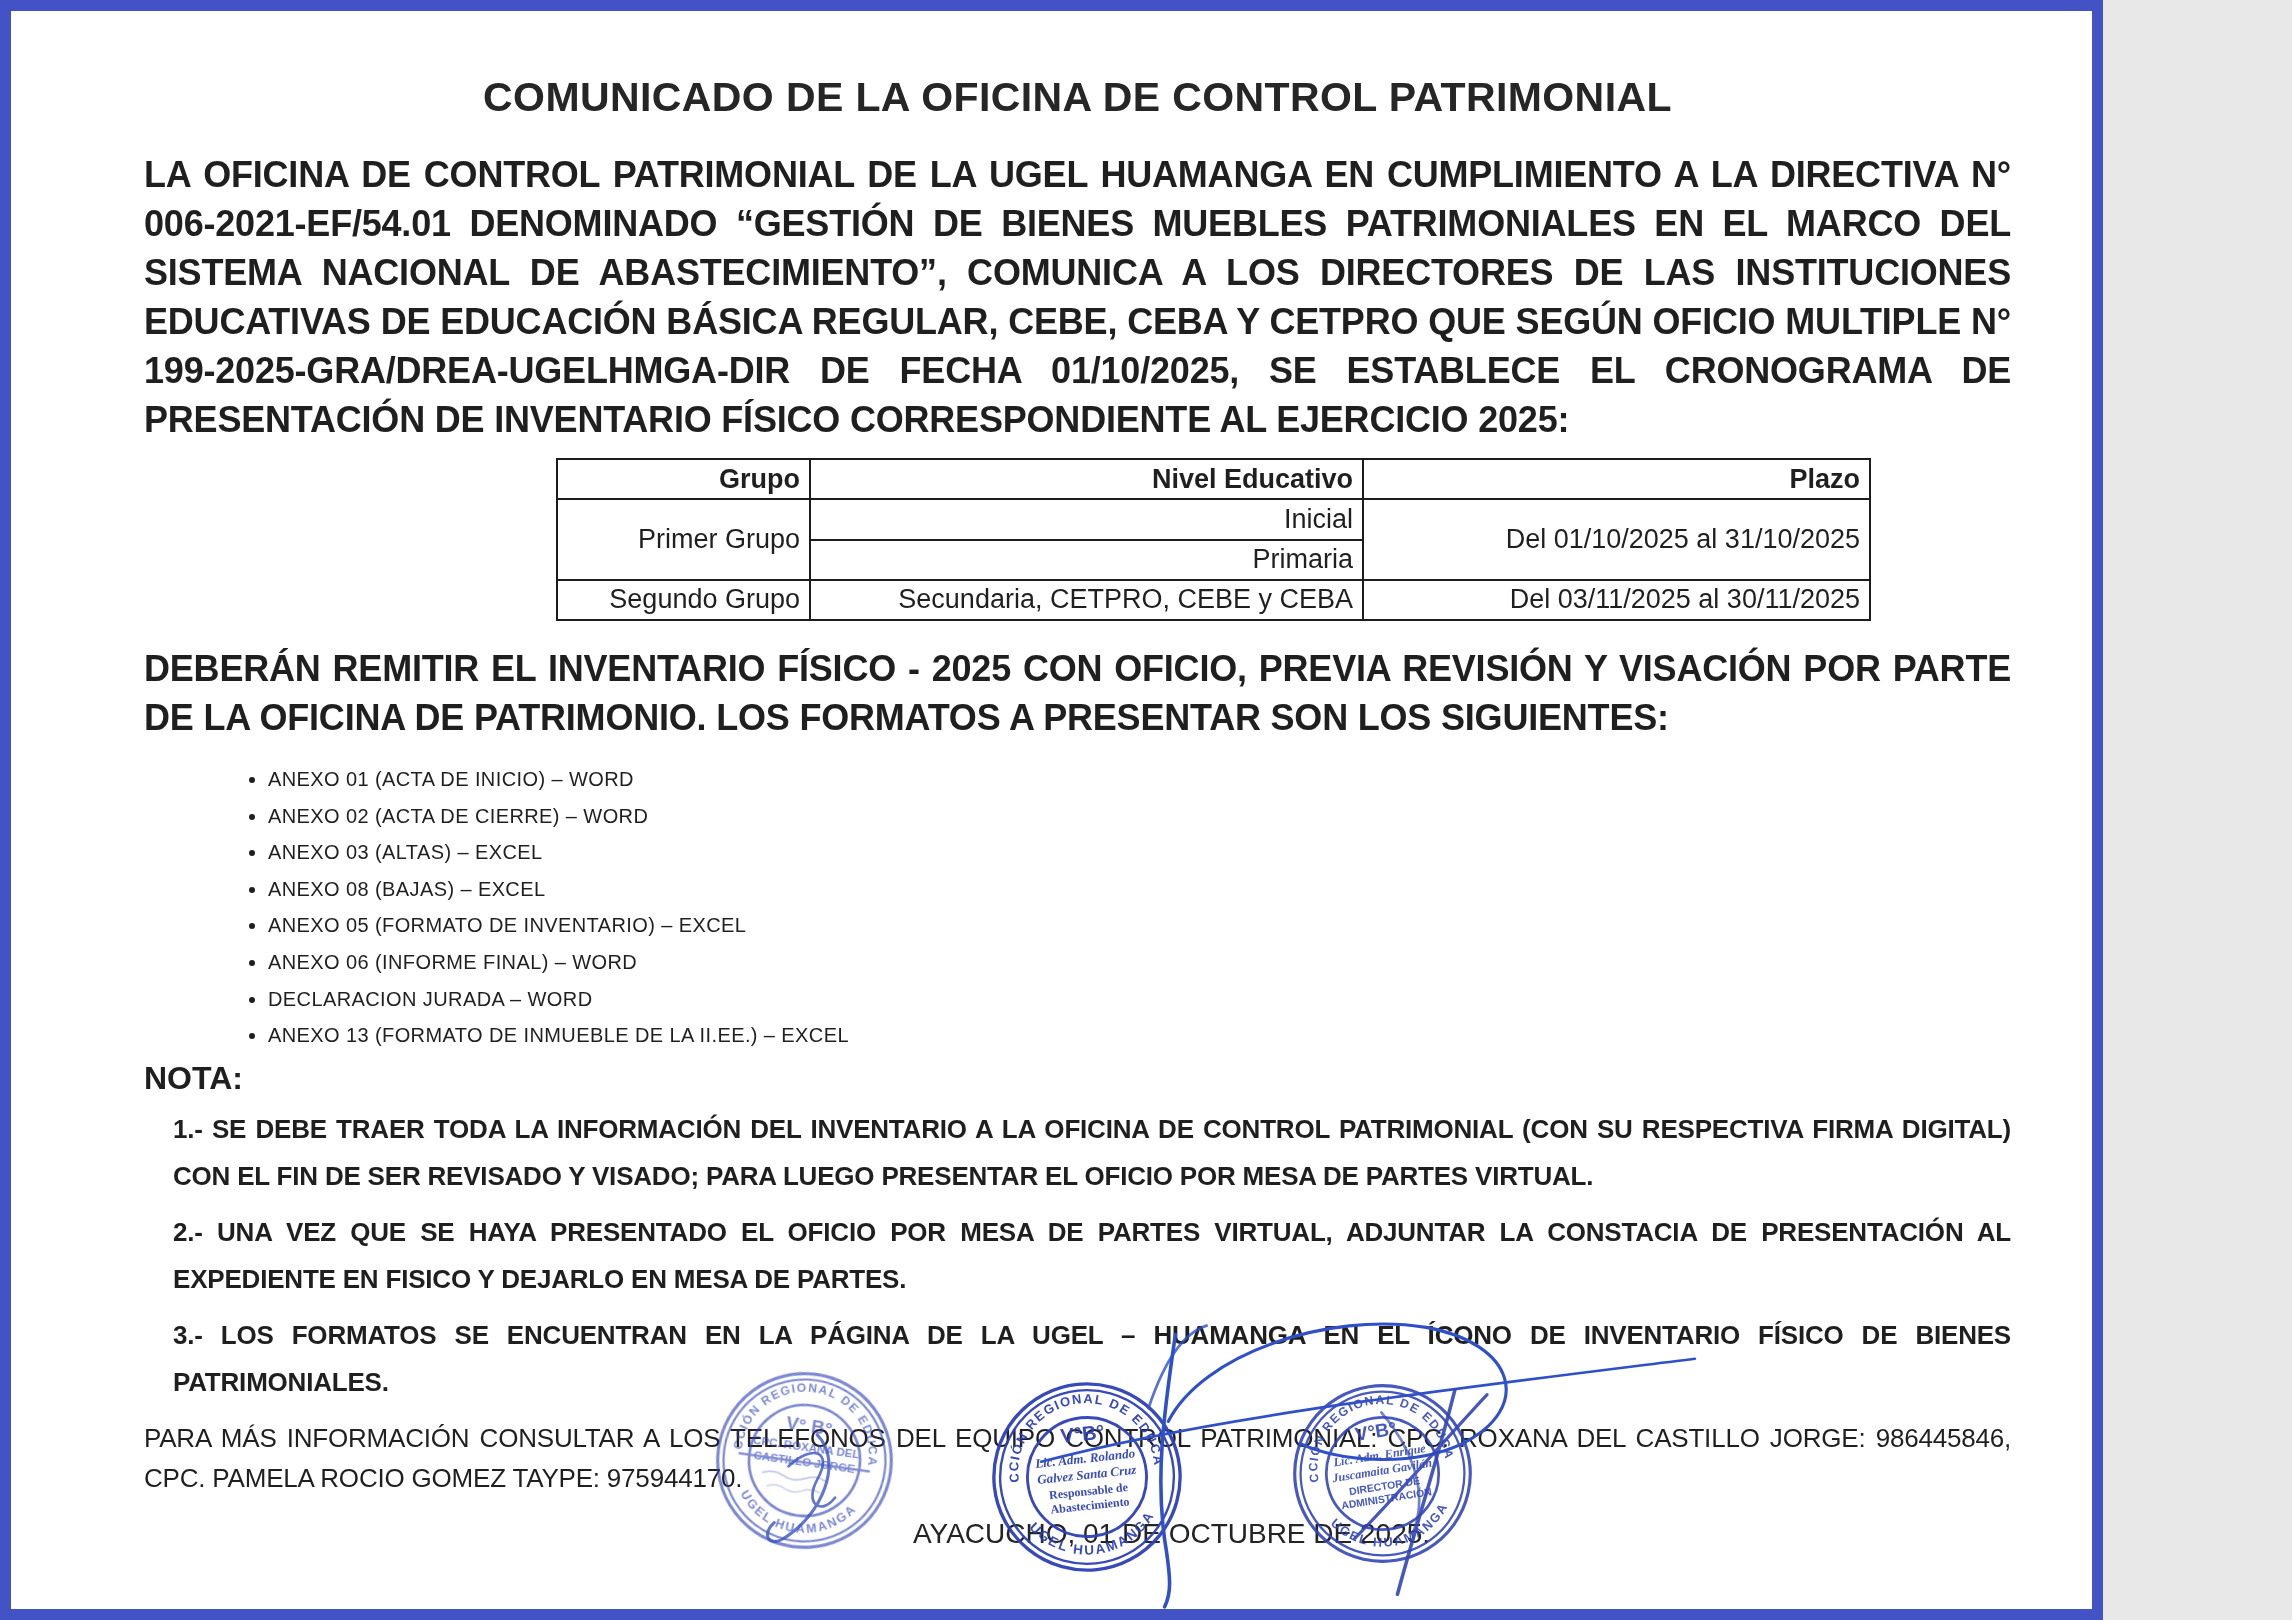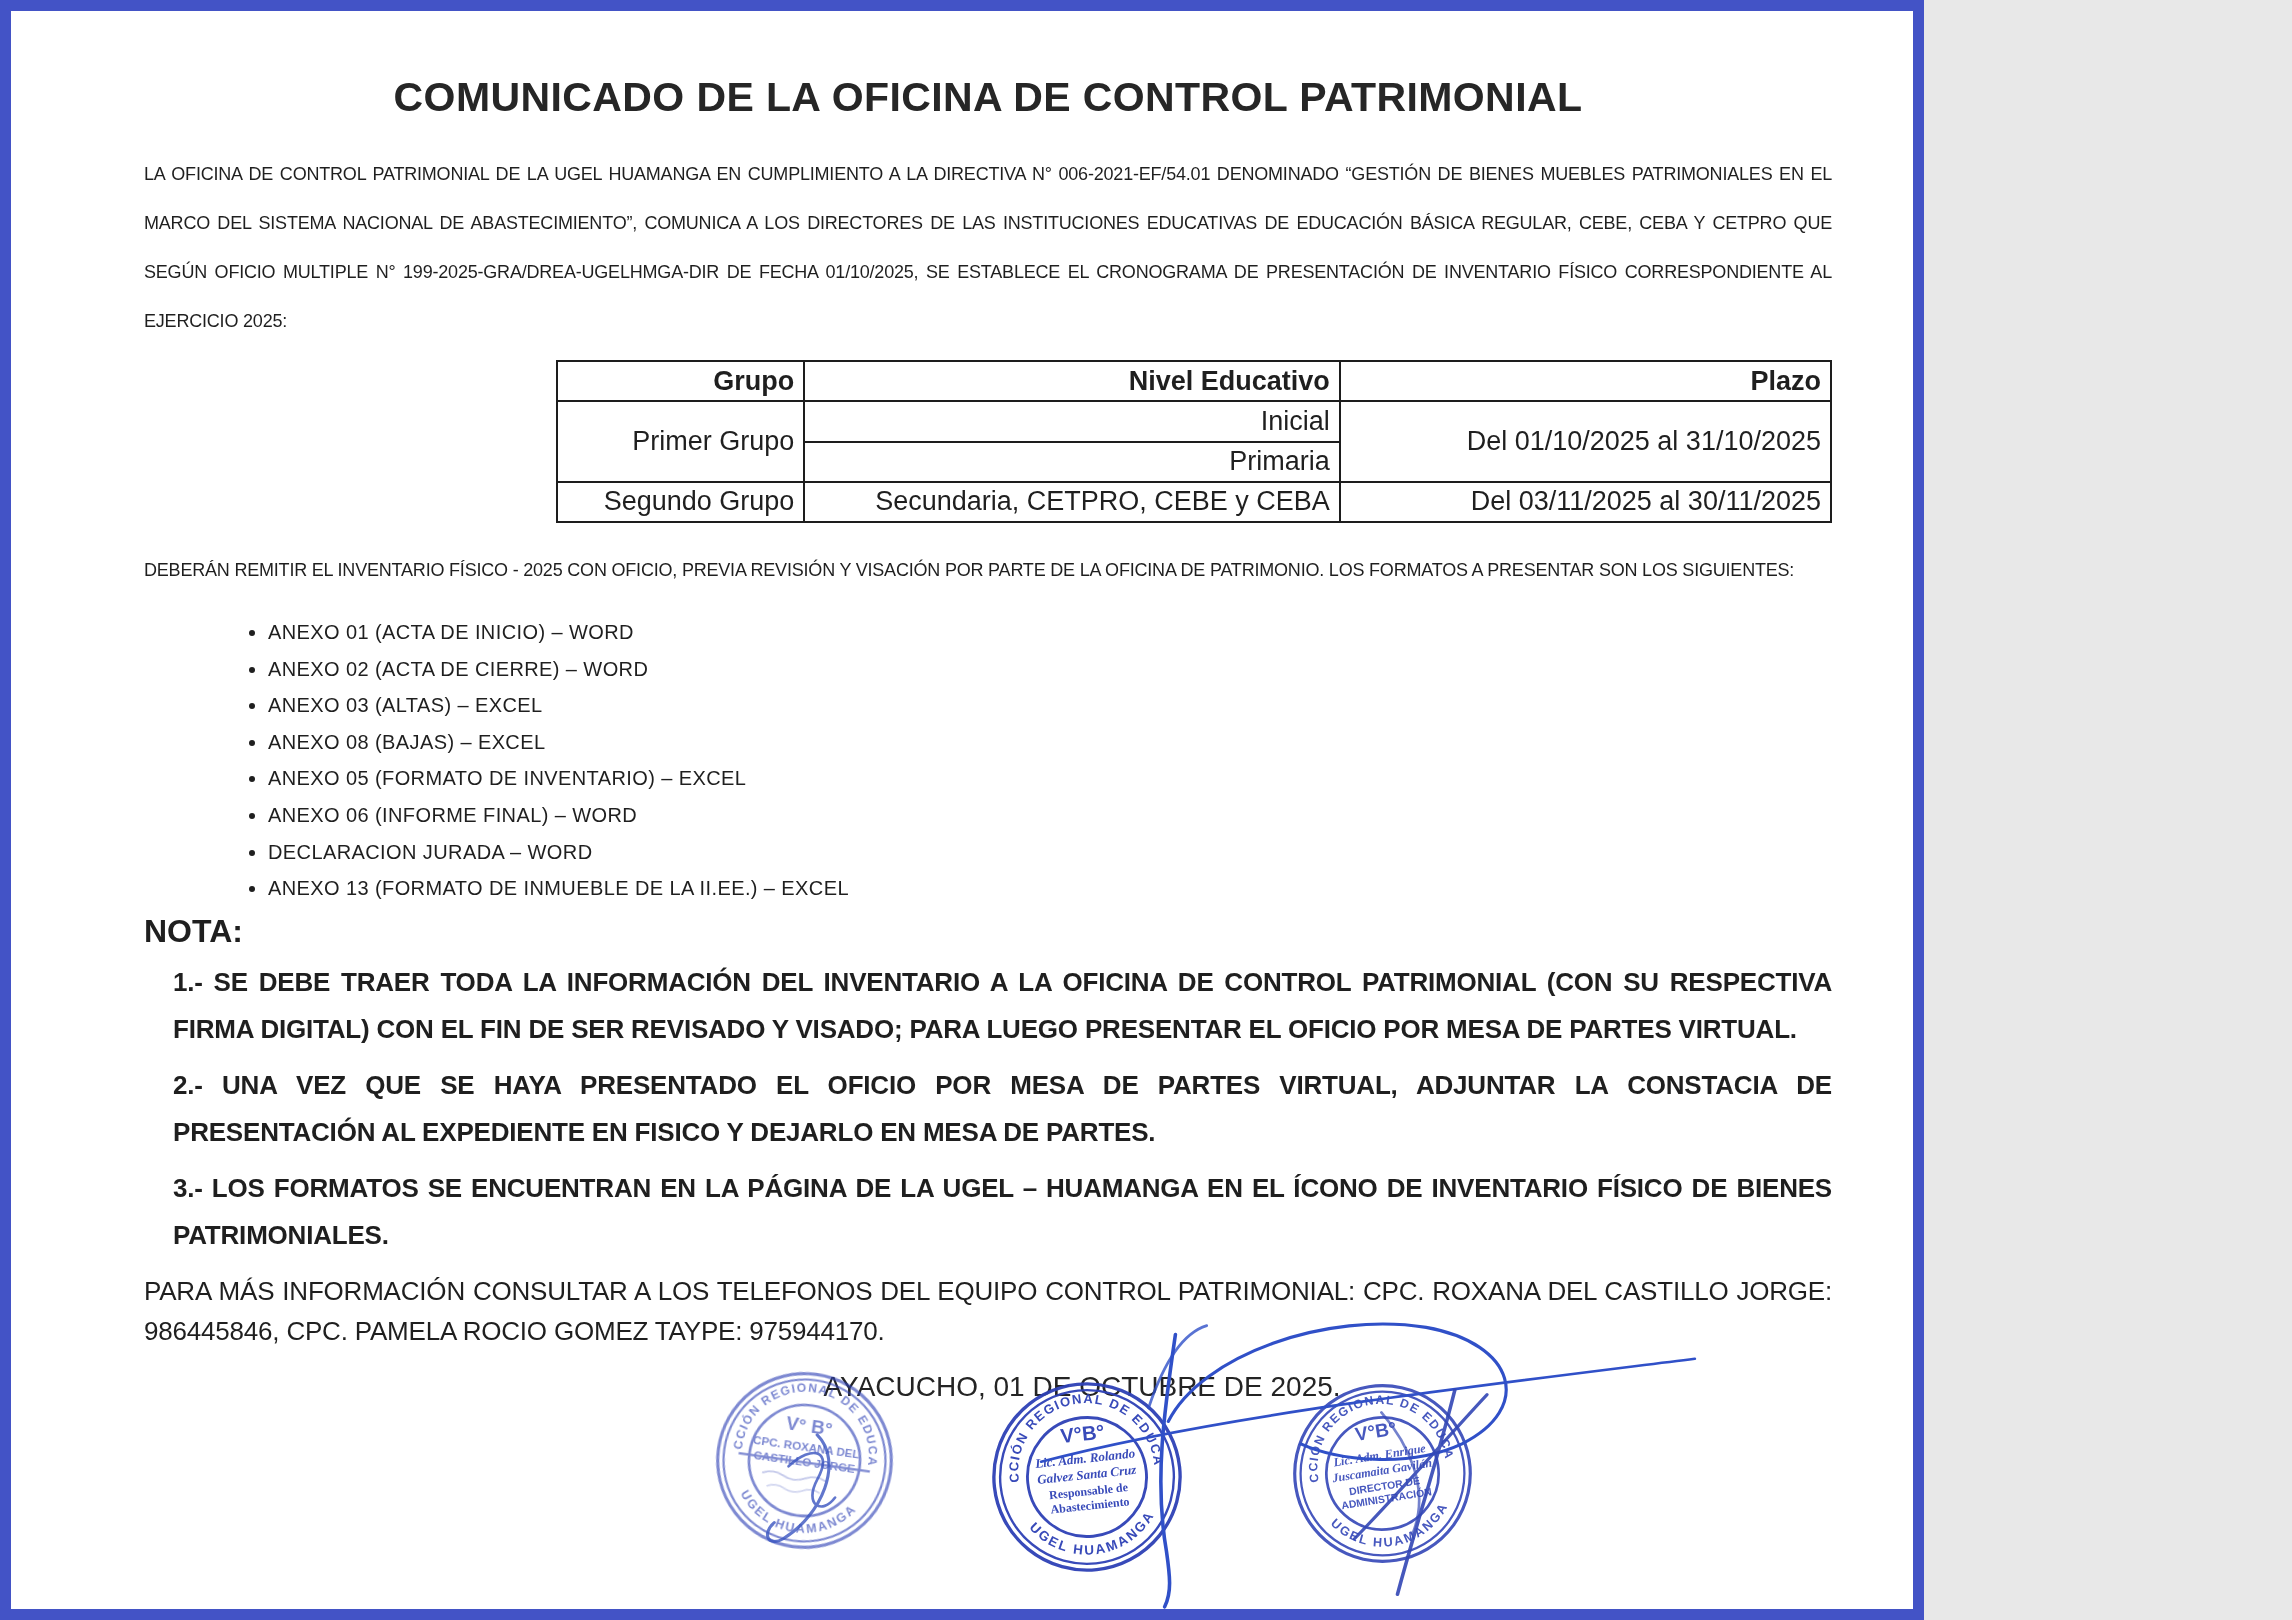--- a/index.html
+++ b/index.html
@@ -1,39 +1,40 @@
 <!DOCTYPE html>
 <html style="font-size:14.3px"><head>
 <meta charset="utf-8">
 <style>
   html,body{margin:0;padding:0;background:#e8e8e8;}
   .page{
     position:relative;
-    width:1924px;height:1620px;
+    width:2103px;height:1620px;
     box-sizing:border-box;
     background:#ffffff;
     border:11.6px solid #4353c6;
     font-family:"Liberation Sans", sans-serif;
     color:#1f1f1f;
     overflow:hidden;
   }
   .sheet{padding:63px 81px 0 133px;}
   .doc-title{
     text-align:center;
     font-size:41px;
     font-weight:bold;
     letter-spacing:0.4px;
     color:#262626;
   }
   .para{
     margin-top:29px;
-    font-size:18px;
+    font-size:36px;
     line-height:49px;
     text-align:justify;
     letter-spacing:-0.2px;
+    font-weight:bold;
   }
   
   table.schedule{
     border-collapse:collapse;
     margin:14.3px 0 0 412px;
     table-layout:fixed;
   }
   table.schedule th, table.schedule td{
     border:2.7px solid #1d1d1d;
     font-size:27px;

